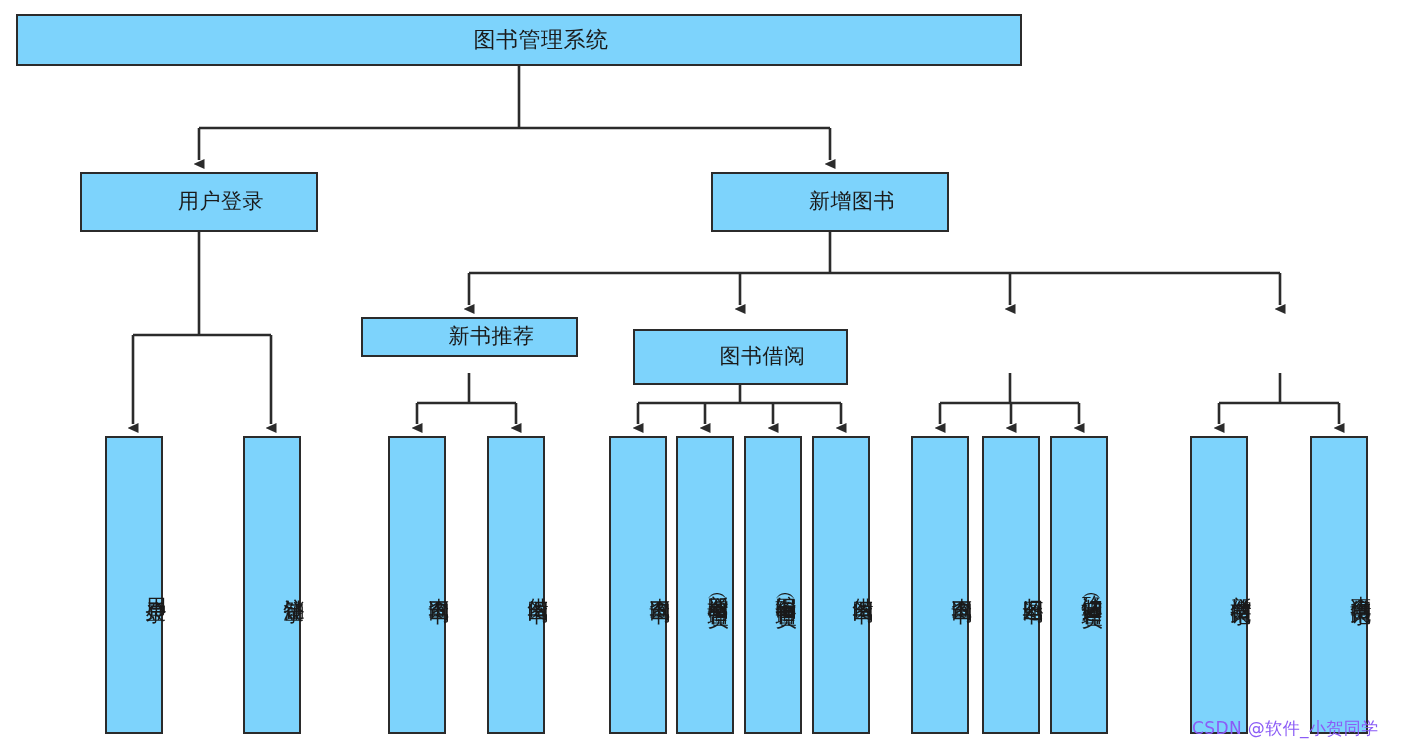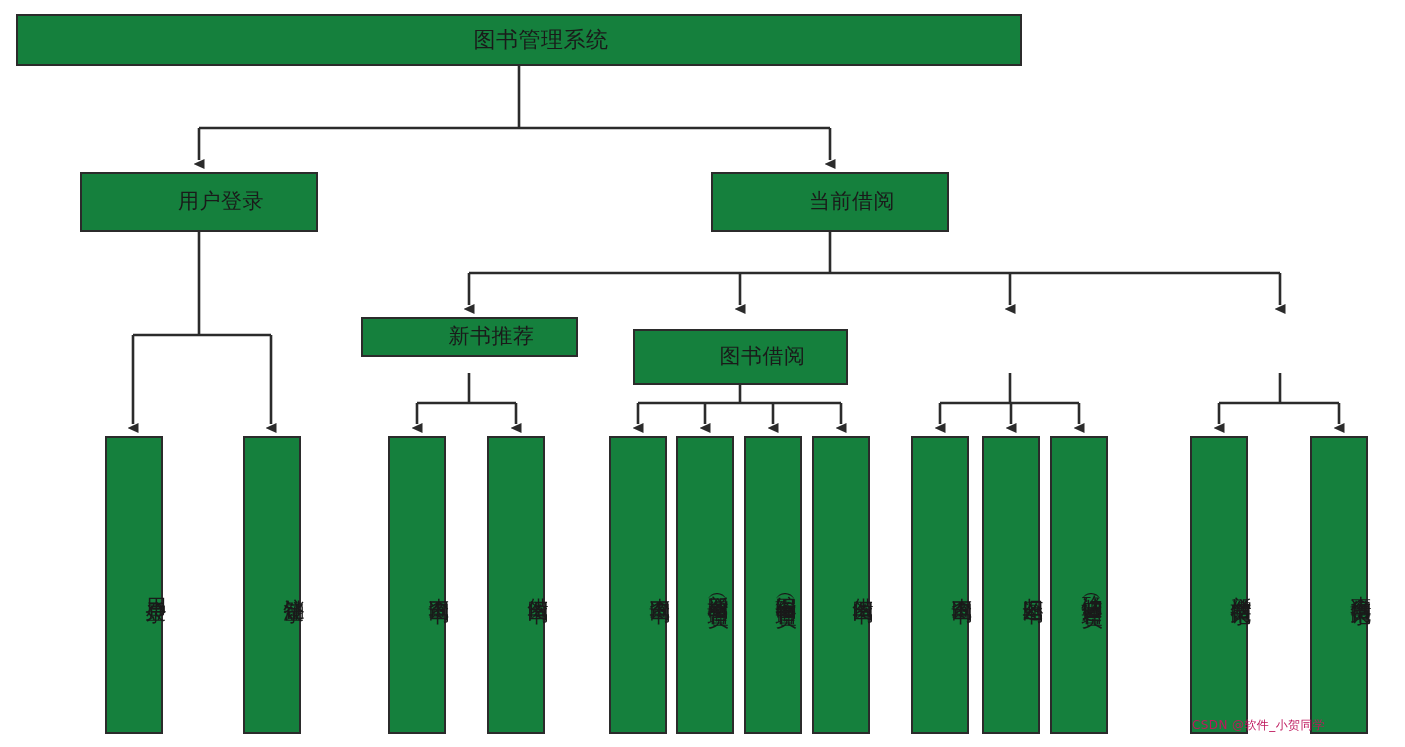--- a/index.html
+++ b/index.html
@@ -20,21 +20,21 @@
     left: 0;
     top: 0;
     width: 1405px;
     height: 747px;
     pointer-events: none;
   }
   .node {
     position: absolute;
     box-sizing: border-box;
     border: 2.5px solid #2b2b2b;
-    background: #15803d;
+    background: #7dd3fc;
     display: flex;
     align-items: center;
     justify-content: center;
     color: #1a1a1a;
     padding-left: 44px;
   }
   .node.horiz {
     font-size: 21px;
     letter-spacing: 0.5px;
     line-height: 1.1;
@@ -52,22 +52,22 @@
     justify-content: center;
     padding-top: 4px;
     white-space: nowrap;
   }
   .node.vert.mid {
     align-items: center;
     padding-top: 0;
   }
   .watermark {
     position: absolute;
-    font-size: 12px;
-    color: #be185d;
+    font-size: 17px;
+    color: #8b5cf6;
     letter-spacing: 0.4px;
     white-space: nowrap;
     user-select: none;
   }
 </style>
 </head>
 <body>
 
 <div id="canvas">
 
@@ -125,21 +125,21 @@
   </svg>
 
   <div class="node root horiz" style="left:16px; top:14px; width:1006px; height:52px;">
     <span>图书管理系统</span>
   </div>
 
   <div class="node horiz" style="left:80px; top:172px; width:238px; height:60px;">
     <span>用户登录</span>
   </div>
   <div class="node horiz" style="left:711px; top:172px; width:238px; height:60px;">
-    <span>当前借阅</span>
+    <span>新增图书</span>
   </div>
 
   <div class="node horiz" style="left:361px; top:317px; width:217px; height:40px;">
     <span>新书推荐</span>
   </div>
   <div class="node horiz" style="left:633px; top:317px; width:215px; height:56px;margin-top:12px;">
     <span>图书借阅</span>
   </div>
 
   <div class="node vert mid" style="left:105px; top:436px; width:58px; height:298px;">

